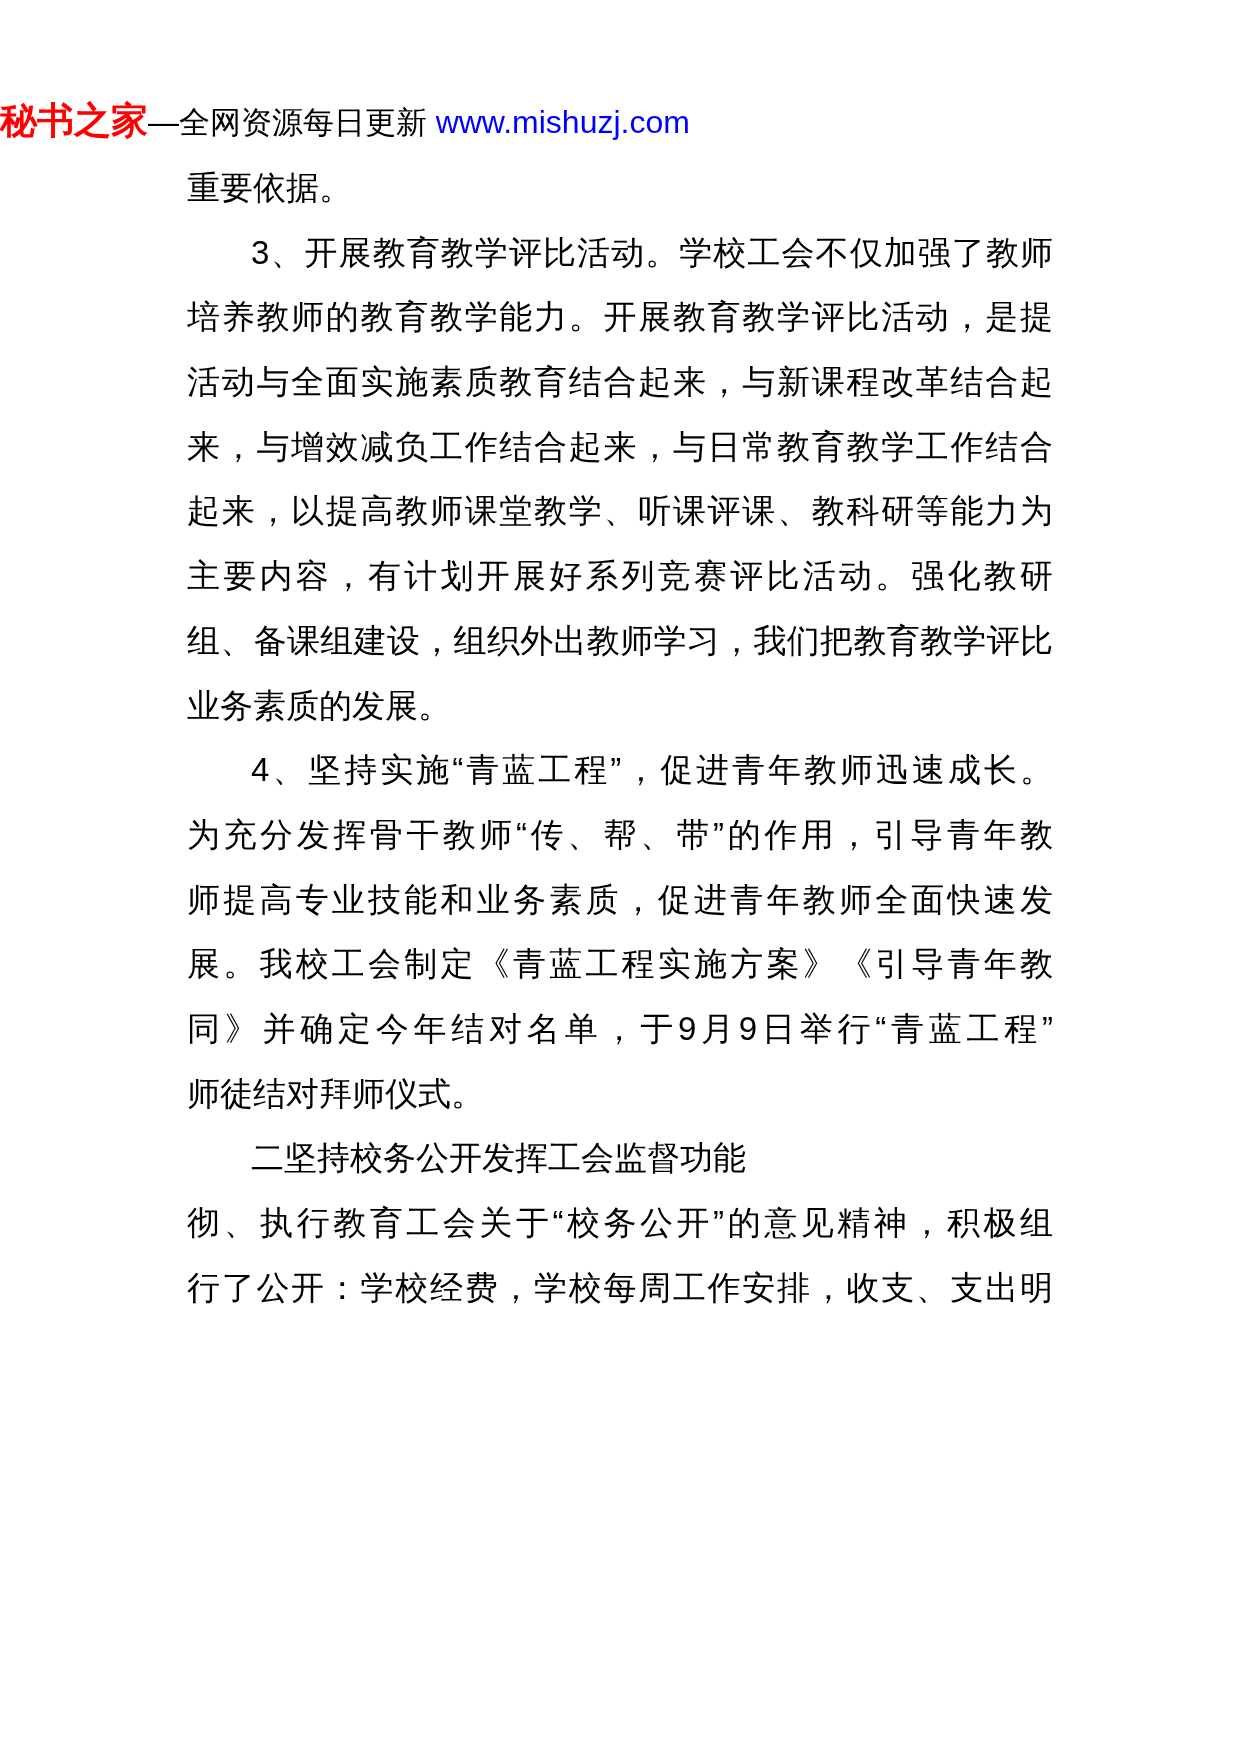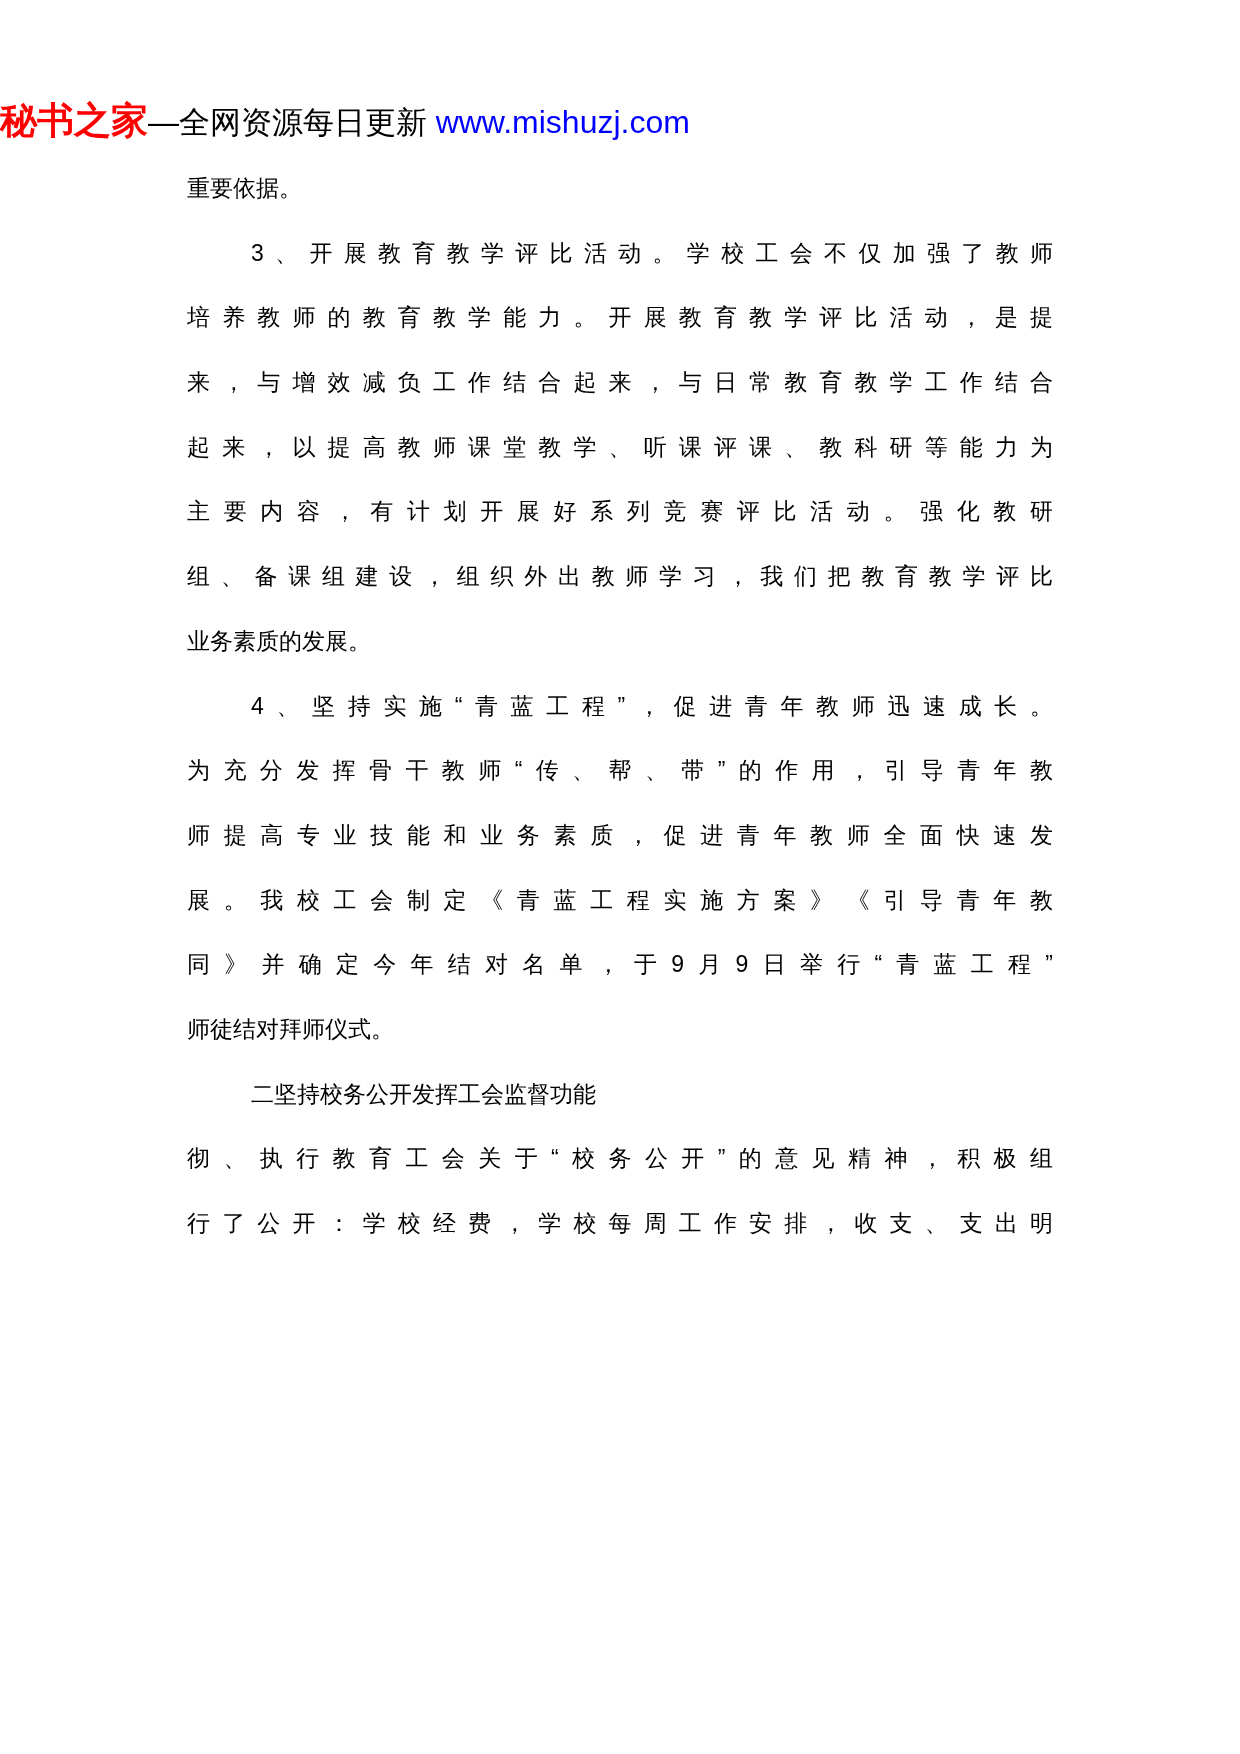--- a/index.html
+++ b/index.html
@@ -42,21 +42,21 @@
     vertical-align: baseline;
     text-decoration: none;
   }
   .doc-body {
     position: absolute;
     top: 156px;
     left: 187px;
     width: 866px;
   }
   .line {
-    font-size: 23px;
+    font-size: 33px;
     line-height: 64.7px;
     height: 64.7px;
     text-align: justify;
     text-align-last: justify;
     color: #000000;
     white-space: normal;
   }
   .line.no-justify {
     text-align: left;
     text-align-last: left;
@@ -72,20 +72,21 @@
 <div class="page">
 
   <div class="doc-header">
     <span class="brand">秘书之家</span><span class="sep">—</span><span class="tagline">全网资源每日更新 </span><span class="url">www.mishuzj.com</span>
   </div>
 
   <div class="doc-body">
       <div class="line no-justify">重要依据。</div>
       <div class="line indent">3、开展教育教学评比活动。学校工会不仅加强了教师</div>
       <div class="line">培养教师的教育教学能力。开展教育教学评比活动，是提</div>
+      <div class="line">活动与全面实施素质教育结合起来，与新课程改革结合起</div>
       <div class="line">来，与增效减负工作结合起来，与日常教育教学工作结合</div>
       <div class="line">起来，以提高教师课堂教学、听课评课、教科研等能力为</div>
       <div class="line">主要内容，有计划开展好系列竞赛评比活动。强化教研</div>
       <div class="line">组、备课组建设，组织外出教师学习，我们把教育教学评比</div>
       <div class="line no-justify">业务素质的发展。</div>
       <div class="line indent">4、坚持实施“青蓝工程”，促进青年教师迅速成长。</div>
       <div class="line">为充分发挥骨干教师“传、帮、带”的作用，引导青年教</div>
       <div class="line">师提高专业技能和业务素质，促进青年教师全面快速发</div>
       <div class="line">展。我校工会制定《青蓝工程实施方案》《引导青年教</div>
       <div class="line">同》并确定今年结对名单，于9月9日举行“青蓝工程”</div>

